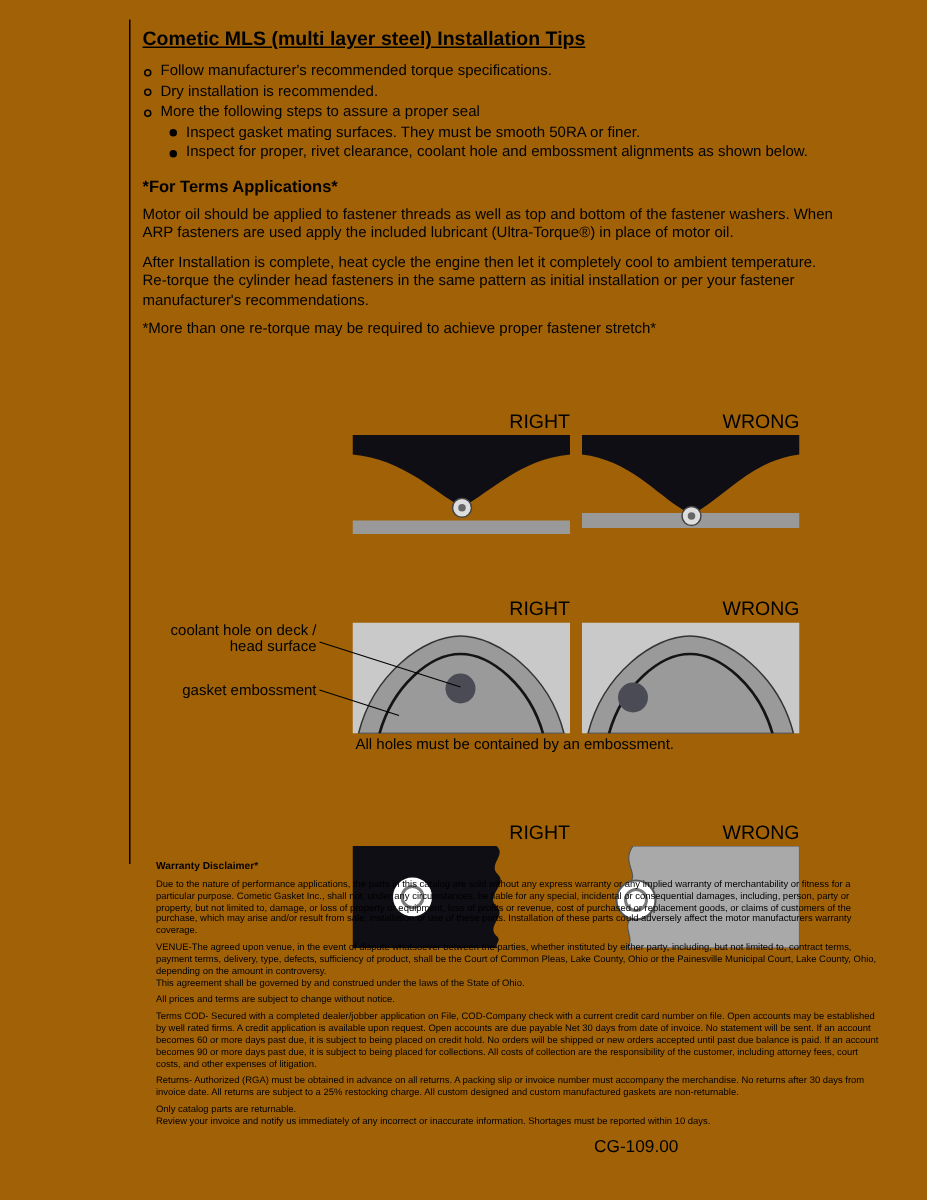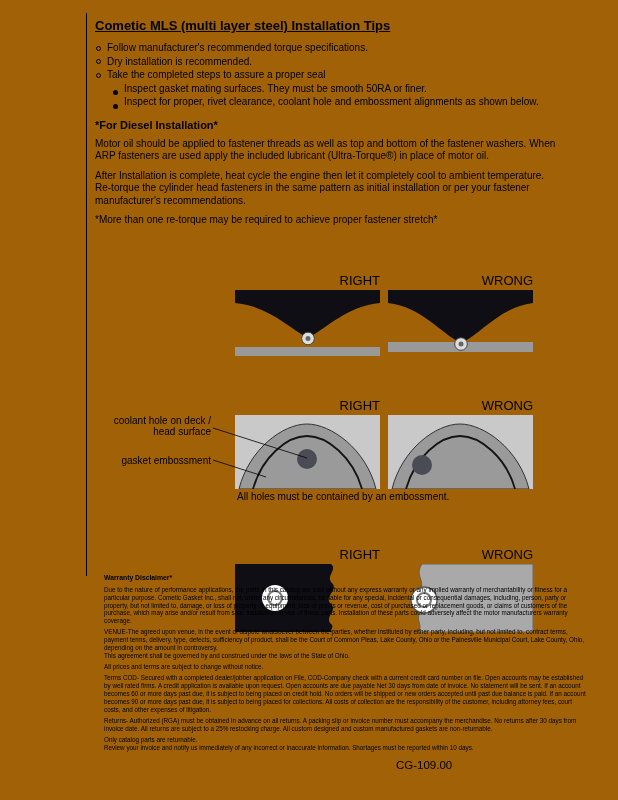--- a/index.html
+++ b/index.html
@@ -9,21 +9,21 @@
     font-family:"Liberation Sans", sans-serif;
     color:#000; position:relative;
   }
   .page { position:absolute; inset:0; width:618px; height:800px; background:#a16207; overflow:hidden; }
   .left-rule { position:absolute; left:86px; top:13px; width:1px; height:563px; background:#000; }
   .content { position:absolute; left:95px; top:18px; width:500px; }
 
   .title { font-size:13px; font-weight:bold; text-decoration:underline; margin-bottom:9px; }
 
   .bullet-row { display:flex; align-items:flex-start; font-size:10px; line-height:1.25; margin-bottom:1px; }
-  .bullet-row.sub { margin-left:17px;align-items:flex-end; }
+  .bullet-row.sub { margin-left:17px; }
   .marker { width:5px; height:5px; border-radius:50%; margin:3.5px 6px 0 1px; flex:none; }
   .marker.open { border:1px solid #000; }
   .marker.filled { background:#000; }
 
   .diesel-heading { font-size:11px; font-weight:bold; margin:10px 0 7px 0; }
   .para { font-size:10px; line-height:1.25; width:462px; margin-bottom:7px; }
   .para.note { margin-bottom:6px; }
 
   .fig { margin-top:2px; }
   .fig-labels { display:flex; margin-left:140px; font-size:13px; margin-bottom:2px; }
@@ -62,33 +62,33 @@
       <div class="bullet-row">
         <span class="marker open"></span>
         <span>Follow manufacturer's recommended torque specifications.</span>
       </div>
       <div class="bullet-row">
         <span class="marker open"></span>
         <span>Dry installation is recommended.</span>
       </div>
       <div class="bullet-row">
         <span class="marker open"></span>
-        <span>Take the completed steps to assure a proper seal</span>
+        <span>More the following steps to assure a proper seal</span>
       </div>
       <div class="bullet-row sub">
         <span class="marker filled"></span>
         <span>Inspect gasket mating surfaces.  They must be smooth 50RA or finer.</span>
       </div>
       <div class="bullet-row sub">
         <span class="marker filled"></span>
         <span>Inspect for proper, rivet clearance, coolant hole and embossment alignments as shown below.</span>
       </div>
     </div>
 
-    <h2 class="diesel-heading">*For Diesel Installation*</h2>
+    <h2 class="diesel-heading">*For Terms Applications*</h2>
     <p class="para">Motor oil should be applied to fastener threads as well as top and bottom of the fastener washers. When ARP fasteners are used apply the included lubricant (Ultra-Torque®) in place of motor oil.</p>
     <p class="para">After Installation is complete, heat cycle the engine then let it completely cool to ambient temperature. Re-torque the cylinder head fasteners in the same pattern as initial installation or per your fastener manufacturer's recommendations.</p>
     <p class="para note">*More than one re-torque may be required to achieve proper fastener stretch*</p>
 
     <div class="fig">
       <div class="fig-labels">
         <div class="fig-label">RIGHT</div>
         <div class="fig-label">WRONG</div>
       </div>
       <div class="panels">

